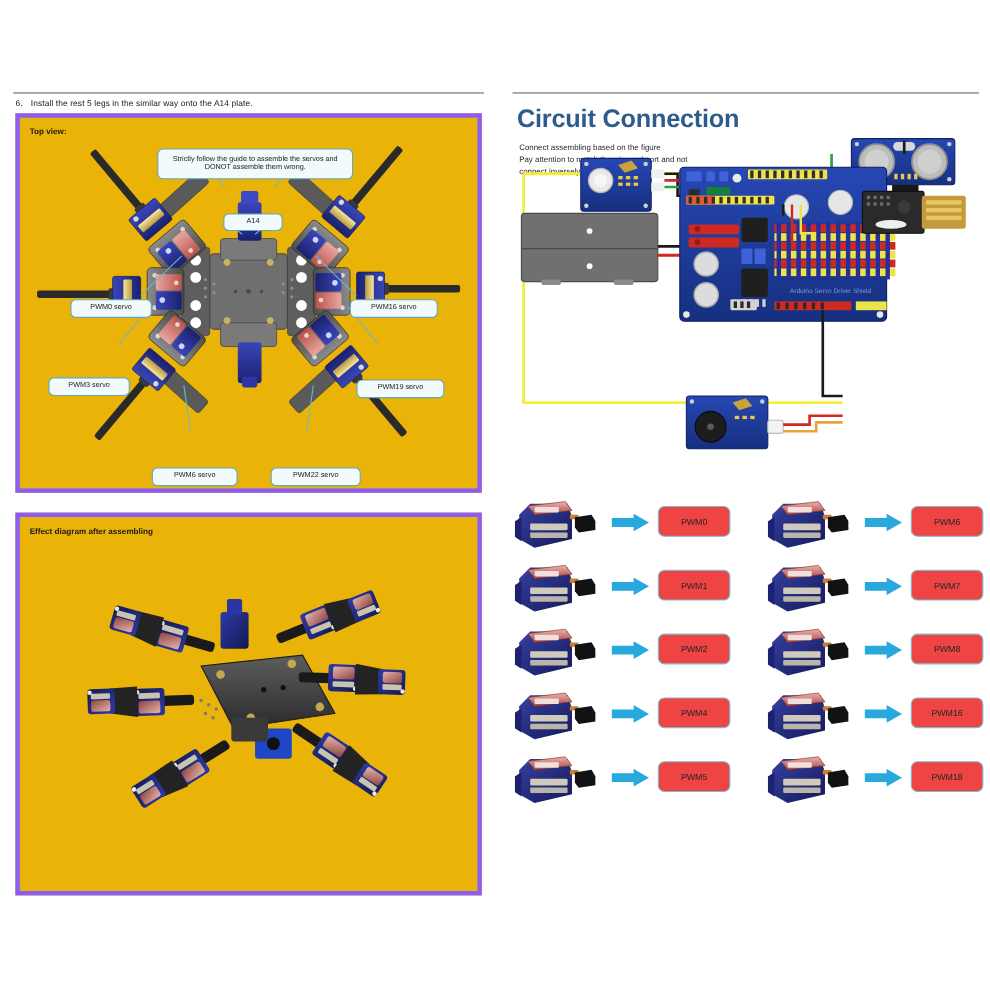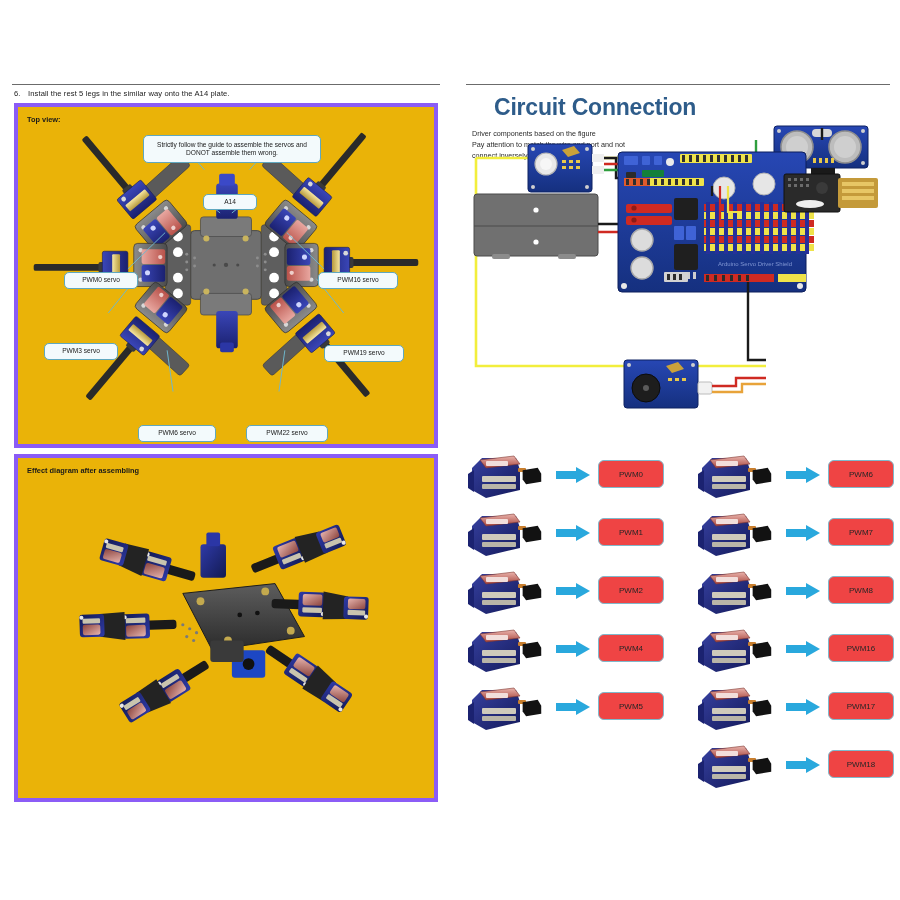--- a/index.html
+++ b/index.html
@@ -21,21 +21,21 @@
   #left-panel{left:12px;top:86px;width:428px;height:718px;}
   .step-line{
     position:absolute;left:2px;top:3px;width:420px;
     font-size:7.6px;color:#1a1a1a;letter-spacing:.1px;white-space:nowrap;
   }
   .step-num{display:inline-block;width:14px;}
   .box{
     position:absolute;border:4px solid #8b5cf6;background:#eab308;box-sizing:border-box;
   }
   #topview-box{left:2px;top:17px;width:424px;height:345px;}
-  #effect-box{left:2px;top:368px;width:424px;height:348px;}
+  #effect-box{left:2px;top:380px;width:424px;height:348px;}
   .box-caption{
     position:absolute;left:9px;top:8px;font-size:7.4px;color:#1a1a1a;font-weight:bold;
   }
 
   
   .callout{
     position:absolute;background:#f3fafc;border:1px solid #5fa8bf;border-radius:5px;
     color:#1a1a1a;display:flex;align-items:center;justify-content:center;
     text-align:center;box-sizing:border-box;line-height:1.25;
     font-size:6.6px;padding:2px 4px;
@@ -43,21 +43,20 @@
 
   
   .svgwrap{position:absolute;inset:0;}
 
   
   #right-panel{left:466px;top:86px;width:424px;height:718px;}
   #circuit-title{
     position:absolute;left:4px;top:8px;
     font-size:23px;font-weight:bold;color:#2e5c8a;letter-spacing:-.2px;
     font-family:"Liberation Sans", sans-serif;
-    margin-left:24px;
   }
   #circuit-desc{
     position:absolute;left:6px;top:42px;width:250px;
     font-size:7.2px;line-height:1.55;color:#2a2a2a;
   }
 
   
   .map-col{position:absolute;top:362px;width:200px;}
   #map-col-left{left:2px;}
   #map-col-right{left:232px;text-decoration:underline;}
@@ -298,21 +297,21 @@
         </g>
       </svg>
     </div>
   </div>
 
   <div class="panel" id="right-panel">
 
     <div id="circuit-title">Circuit Connection</div>
 
     <div id="circuit-desc">
-      <div>Driver components based on the figure</div>
+      <div>Connect assembling based on the figure</div>
       <div>Pay attention to match the wire and port and not</div>
       <div>connect inversely.</div>
     </div>
 
     <svg style="position:absolute;left:0;top:30px;width:424px;height:330px;" viewBox="0 0 424 330">
       <defs>
         <linearGradient id="pcbBlue" x1="0" y1="0" x2="0" y2="1">
           <stop offset="0" stop-color="#2747b4"></stop>
             <stop offset="1" stop-color="#15307f"></stop>
         </linearGradient>
@@ -718,38 +717,20 @@
         </svg>
         <svg class="servo-ico" viewBox="0 0 62 52" style="left:50px;width:36px;">
           <path d="M8,16 L34,12 L40,22 L40,36 L14,40 L8,32 Z" fill="#121212"></path>
         </svg>
         <svg class="arrow" viewBox="0 0 34 16">
           <path d="M0,4 L20,4 L20,0 L34,8 L20,16 L20,12 L0,12 Z" fill="#29a8dd"></path>
         </svg>
         <div class="pwm-box">PWM16</div>
       </div>
 
-      <div class="map-row">
-        <svg class="servo-ico" viewBox="0 0 62 52">
-          <path d="M4,18 L14,8 L48,8 L52,20 L52,40 L18,48 L4,40 Z" fill="url(#sgB)"></path>
-          <path d="M12,10 L46,6 L52,14 L18,18 Z" fill="url(#sgR)" stroke="#7e352f" stroke-width=".6"></path>
-          <rect x="18" y="11" width="22" height="5" rx="1" fill="#f2dedb"></rect>
-          <rect x="14" y="26" width="34" height="6" rx="1" fill="#cfcabb"></rect>
-          <rect x="14" y="34" width="34" height="5" rx="1" fill="#b9b5a8"></rect>
-          <path d="M0,24 L6,20 L6,42 L0,38 Z" fill="#1b2270"></path>
-          <rect x="50" y="18" width="8" height="4" rx="1" fill="#c97f2e"></rect>
-        </svg>
-        <svg class="servo-ico" viewBox="0 0 62 52" style="left:50px;width:36px;">
-          <path d="M8,16 L34,12 L40,22 L40,36 L14,40 L8,32 Z" fill="#121212"></path>
-        </svg>
-        <svg class="arrow" viewBox="0 0 34 16">
-          <path d="M0,4 L20,4 L20,0 L34,8 L20,16 L20,12 L0,12 Z" fill="#29a8dd"></path>
-        </svg>
-        <div class="pwm-box">PWM17</div>
-      </div>
 
       <div class="map-row">
         <svg class="servo-ico" viewBox="0 0 62 52">
           <path d="M4,18 L14,8 L48,8 L52,20 L52,40 L18,48 L4,40 Z" fill="url(#sgB)"></path>
           <path d="M12,10 L46,6 L52,14 L18,18 Z" fill="url(#sgR)" stroke="#7e352f" stroke-width=".6"></path>
           <rect x="18" y="11" width="22" height="5" rx="1" fill="#f2dedb"></rect>
           <rect x="14" y="26" width="34" height="6" rx="1" fill="#cfcabb"></rect>
           <rect x="14" y="34" width="34" height="5" rx="1" fill="#b9b5a8"></rect>
           <path d="M0,24 L6,20 L6,42 L0,38 Z" fill="#1b2270"></path>
           <rect x="50" y="18" width="8" height="4" rx="1" fill="#c97f2e"></rect>

